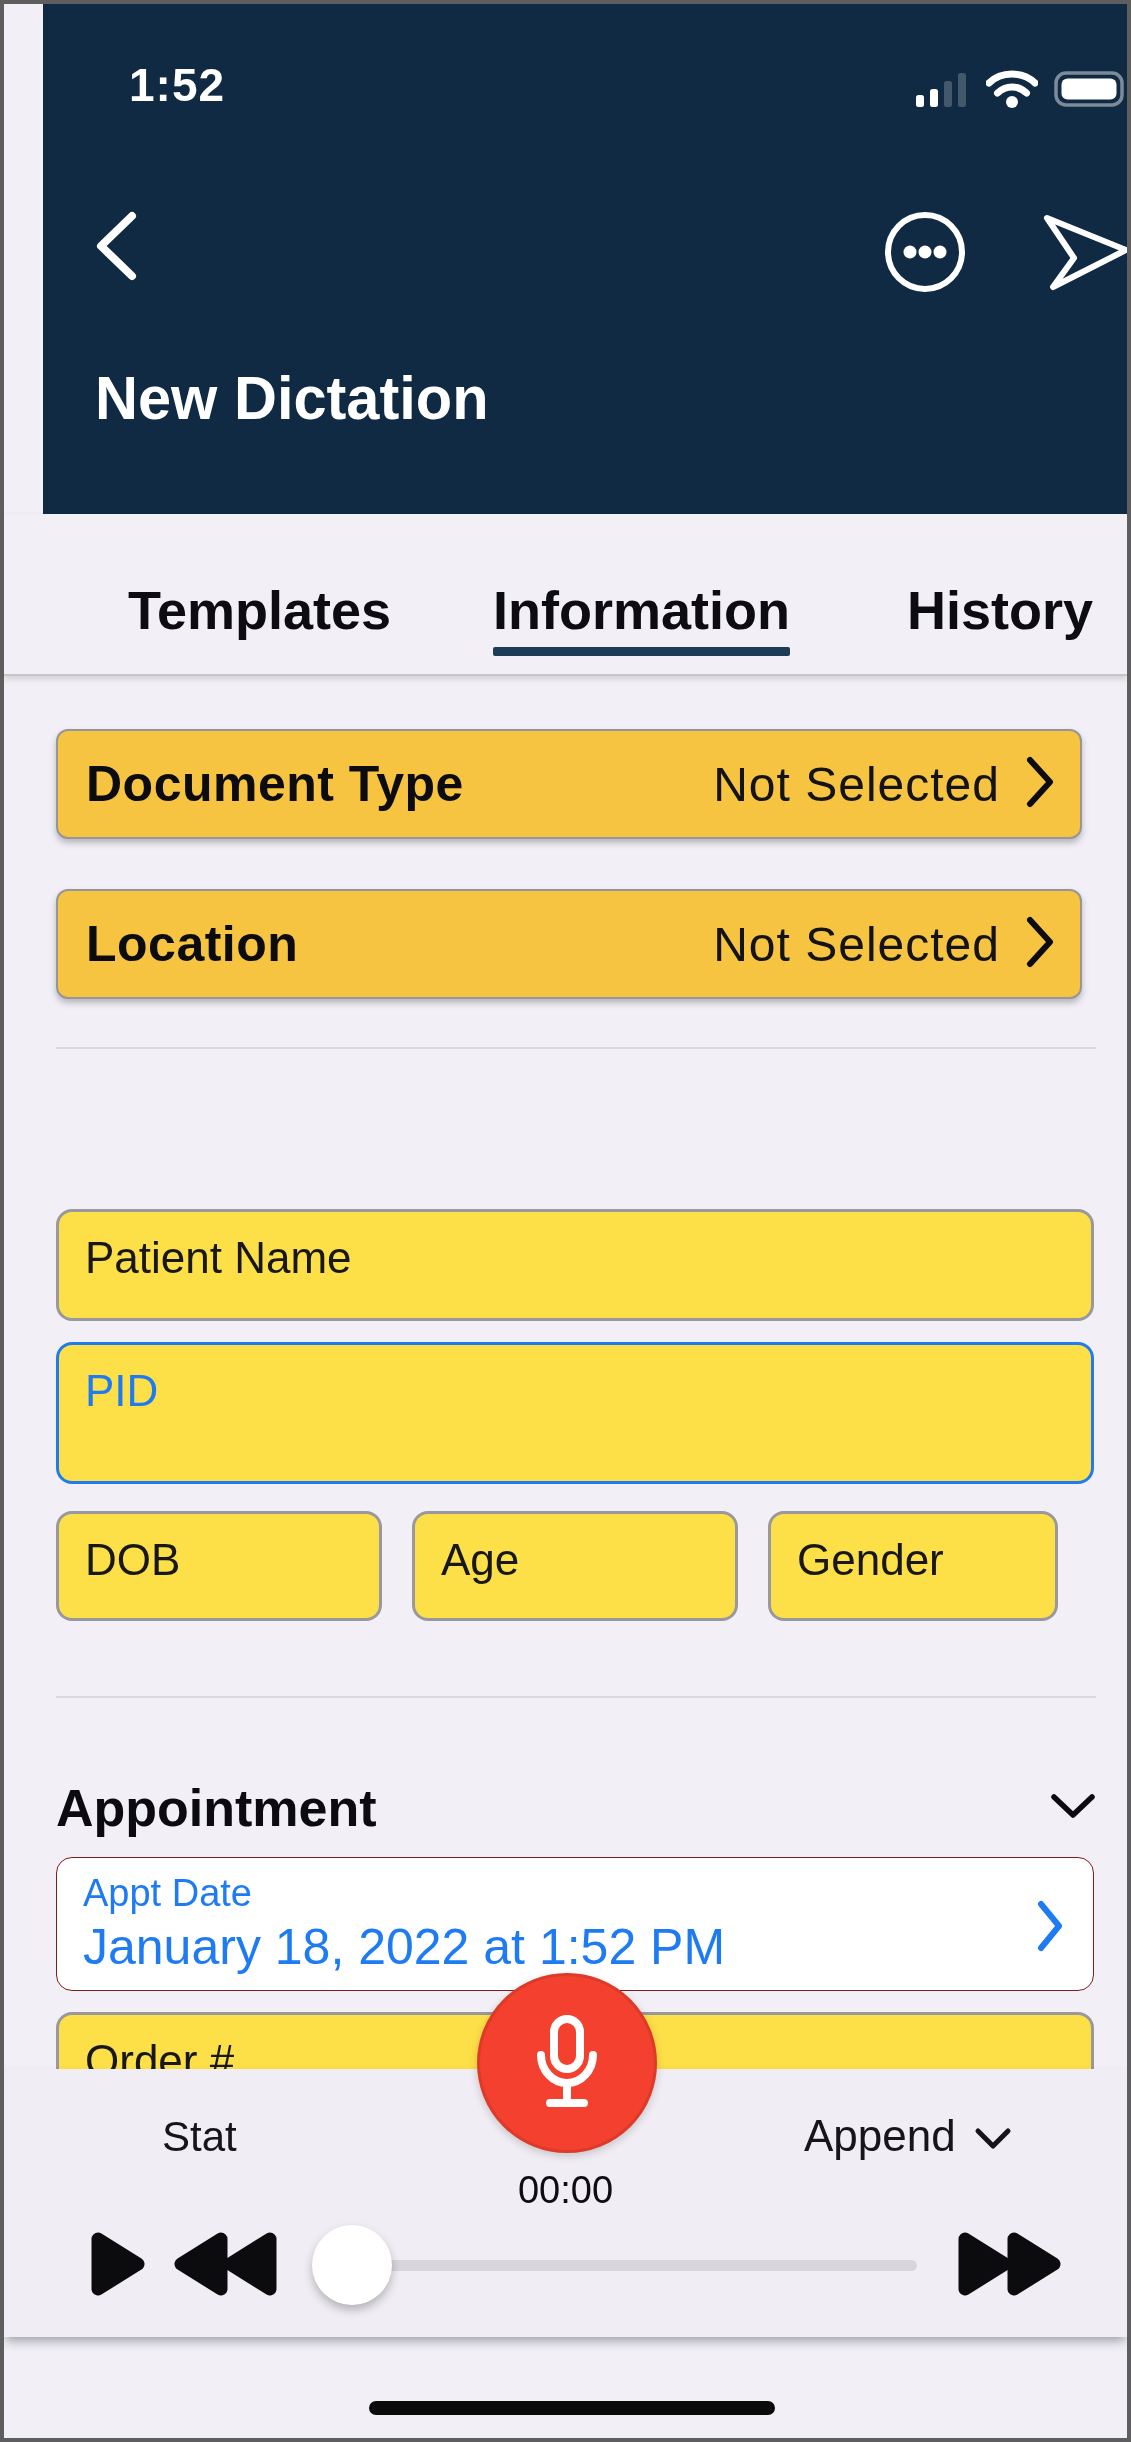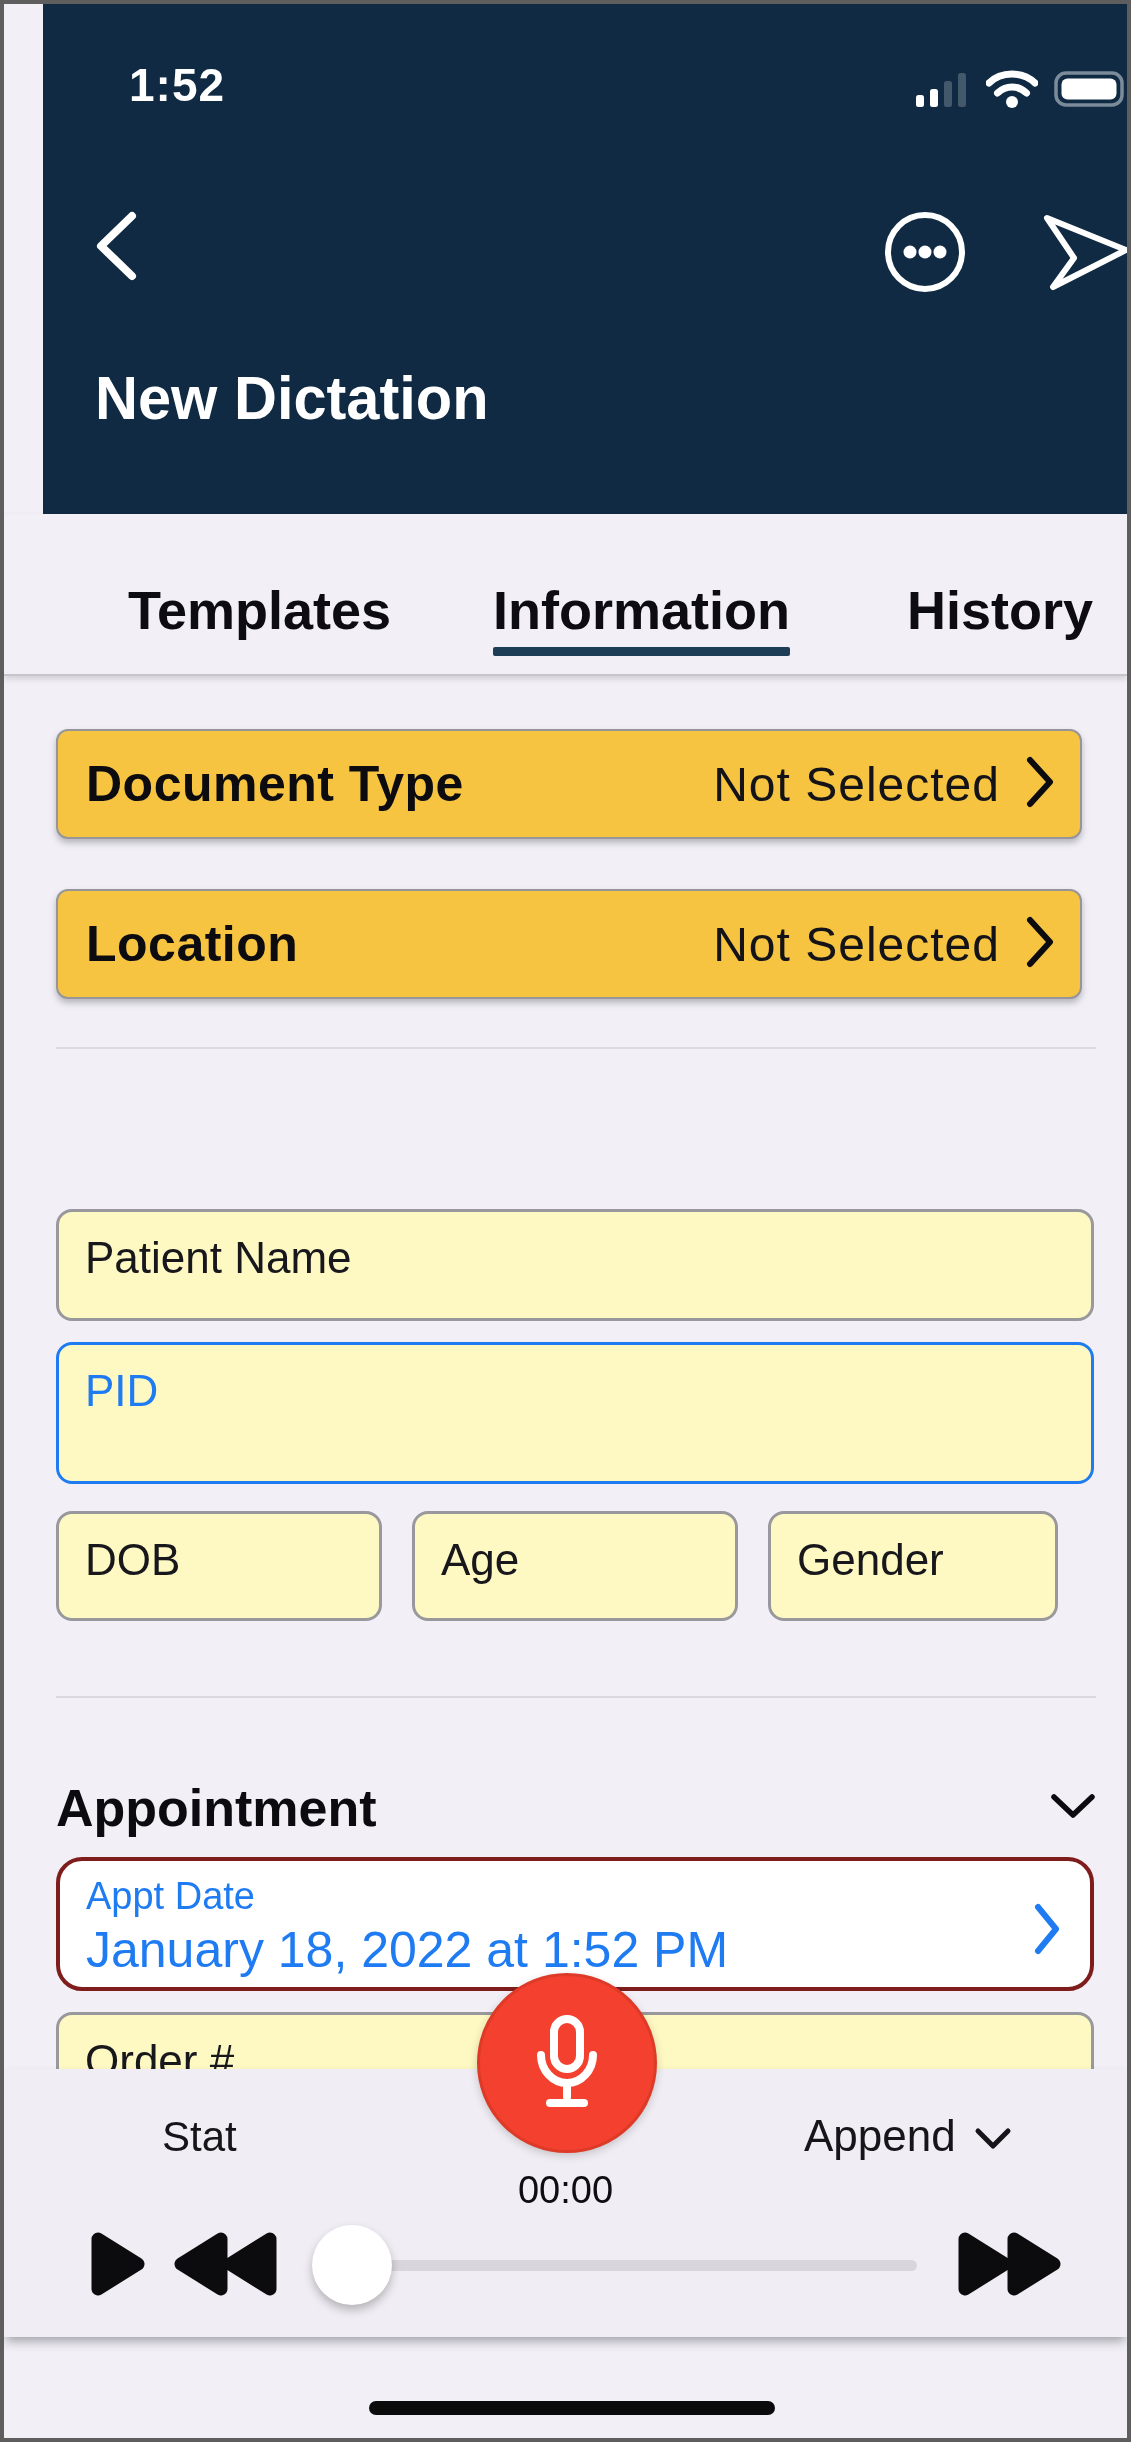--- a/index.html
+++ b/index.html
@@ -34,32 +34,32 @@
   .divider-1{top:1043px;}
   .divider-2{top:1692px;}
 
   
   .section-header{position:absolute;left:52px;width:1040px;display:flex;align-items:center;justify-content:space-between;cursor:pointer;}
   .section-header .section-title{font-size:52px;font-weight:700;color:#0b0b10;line-height:1;}
   .sec-demo{top:1128px;}
   .sec-appt{top:1778px;}
 
   
-  .field{position:absolute;box-sizing:border-box;background:#fef9c3;border:3px solid #98989d;border-radius:16px;padding:20px 0 0 26px;cursor:text;}
+  .field{position:absolute;box-sizing:border-box;background:#fde047;border:3px solid #98989d;border-radius:16px;padding:20px 0 0 26px;cursor:text;}
   .field .ph{font-size:44px;color:#17171c;line-height:1.2;}
   .field-patient{left:52px;top:1205px;width:1038px;height:112px;}
   .field-pid{left:52px;top:1338px;width:1038px;height:142px;border-color:#1f7bf2;}
   .field-pid .ph{color:#1f7bf2;}
   .field-dob{left:52px;top:1507px;width:326px;height:110px;}
   .field-age{left:408px;top:1507px;width:326px;height:110px;}
   .field-gender{left:764px;top:1507px;width:290px;height:110px;}
   .field-order{left:52px;top:2008px;width:1038px;height:112px;z-index:1;}
 
   
-  .appt-card{position:absolute;left:52px;top:1853px;width:1038px;height:134px;box-sizing:border-box;background:#ffffff;border:4px solid #7f1d1d;border-radius:26px;padding:14px 0 0 26px;cursor:pointer;}
+  .appt-card{position:absolute;left:52px;top:1853px;width:1038px;height:134px;box-sizing:border-box;background:#ffffff;border:1px solid #7f1d1d;border-radius:16px;padding:14px 0 0 26px;cursor:pointer;}
   .appt-card .appt-label{display:block;font-size:38px;color:#1f7bf2;line-height:1.15;}
   .appt-card .appt-value{display:block;font-size:50px;color:#1f7bf2;line-height:1.25;white-space:nowrap;}
   .appt-chevron{position:absolute;right:30px;top:42px;}
 
   
   .recorder{position:absolute;left:0;top:2065px;width:100%;height:268px;background:#f0eef4;z-index:5;box-shadow:0 6px 10px -2px rgba(60,60,72,0.45);}
   .stat-btn{position:absolute;left:158px;top:44px;background:none;border:none;padding:0;font-family:inherit;font-size:42px;color:#15151a;cursor:pointer;}
   .append-btn{position:absolute;left:800px;top:42px;background:none;border:none;padding:0;font-family:inherit;font-size:44px;color:#15151a;cursor:pointer;display:flex;align-items:center;gap:18px;}
   .timer{position:absolute;left:0;top:100px;width:100%;text-align:center;font-size:38px;color:#0e0e12;}
   .ctl{position:absolute;background:none;border:none;padding:0;cursor:pointer;line-height:0;}

